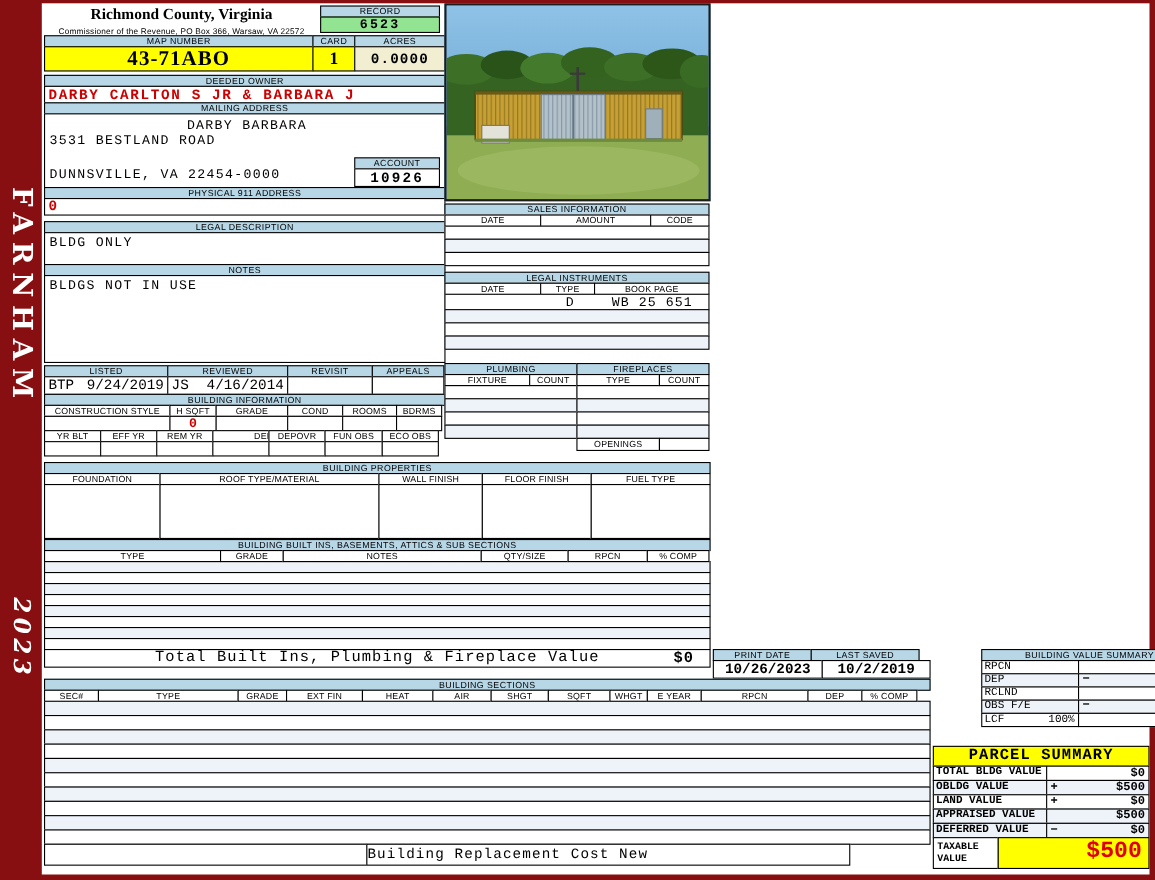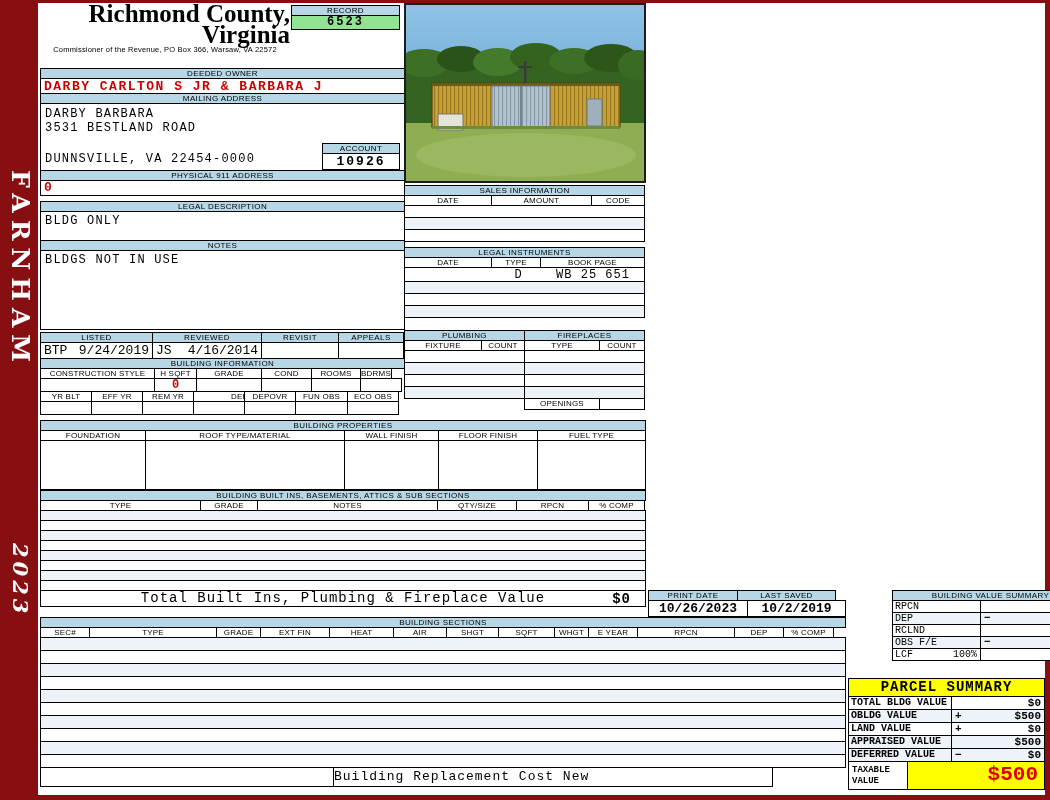--- a/index.html
+++ b/index.html
@@ -35,39 +35,51 @@
 <body>
 
 <div class="page">
 
   <div class="abs vlabel" style="left:6px; top:170px; font-size:25px; font-weight:bold; letter-spacing:7px;">FARNHAM</div>
   <div class="abs vlabel" style="left:8px; top:543px; font-size:21px; font-weight:bold; font-style:italic; letter-spacing:4px;">2023</div>
 
   <div class="content">
 
     <div class="abs" style="left:2px; top:0; width:250px;">
-      <div class="serif" style="font-size:25px; font-weight:bold; text-align:right; line-height:21px;">Richmond County, Virginia</div>
+      <div class="serif" style="font-size:14px; font-weight:bold; text-align:center; line-height:21px;">Richmond County, Virginia</div>
       <div style="font-size:7.5px; text-align:center; letter-spacing:.2px;">Commissioner of the Revenue, PO Box 366, Warsaw, VA 22572</div>
     </div>
 
     <div class="abs stack" style="left:253px; top:2px; width:109px;">
       <div class="band">RECORD</div>
       <div class="cell mono" style="height:15px; background:var(--green); font-weight:bold; font-size:12px; line-height:13px; text-align:center; letter-spacing:2px;">6523</div>
     </div>
 
+    <div class="abs stack" style="left:2px; top:29px; width:365px;">
+      <div class="r">
+        <div class="band" style="width:245px;">MAP NUMBER</div>
+        <div class="band" style="width:39px;">CARD</div>
+        <div class="band" style="width:83px;">ACRES</div>
+      </div>
+      <div class="r">
+        <div class="cell serif" style="width:245px; height:23px; background:var(--yellow); font-size:19px; font-weight:bold; text-align:center; line-height:21px; letter-spacing:1px;">43-71ABO</div>
+        <div class="cell serif" style="width:39px; height:23px; background:var(--yellow); font-size:16px; font-weight:bold; text-align:center; line-height:21px;">1</div>
+        <div class="cell mono" style="width:83px; height:23px; background:var(--cream); font-size:13px; font-weight:bold; text-align:center; line-height:21px; letter-spacing:1px;">0.0000</div>
+      </div>
+    </div>
 
     <div class="abs stack" style="left:2px; top:65px; width:365px;">
       <div class="band">DEEDED OWNER</div>
       <div class="cell mono redtxt" style="height:16px; font-size:13px; line-height:15px; letter-spacing:1.5px; padding-left:3px;">DARBY CARLTON S JR &amp; BARBARA J</div>
     </div>
 
     <div class="abs stack" style="left:2px; top:90px; width:365px;">
       <div class="band">MAILING ADDRESS</div>
       <div class="cell" style="height:68px; position:relative; padding:3px 0 0 4px;">
-        <div class="val" style="letter-spacing:1.2px; line-height:14px;">DARBY BARBARA</div>
+        <div class="val" style="letter-spacing:1.2px; line-height:14px;text-align:center;">DARBY BARBARA</div>
         <div class="val" style="letter-spacing:1.2px; line-height:14px;">3531 BESTLAND ROAD</div>
         <div class="val" style="letter-spacing:1.2px; line-height:14px;"></div>
         <div class="val" style="letter-spacing:1.2px; line-height:14px; position:absolute; left:4px; bottom:4px;">DUNNSVILLE, VA 22454-0000</div>
         <div class="abs stack" style="right:4px; bottom:0; width:78px;">
           <div class="band">ACCOUNT</div>
           <div class="cell mono" style="height:17px; font-size:13px; font-weight:bold; text-align:center; line-height:15px; letter-spacing:2px;">10926</div>
         </div>
       </div>
     </div>
 
@@ -108,21 +120,21 @@
     </div>
 
     <div class="abs stack" style="left:2px; top:355px; width:365px;">
       <div class="band">BUILDING INFORMATION</div>
       <div class="r">
         <div class="ch" style="width:115px;">CONSTRUCTION STYLE</div>
         <div class="ch" style="width:43px;">H SQFT</div>
         <div class="ch" style="width:66px;">GRADE</div>
         <div class="ch" style="width:51px;">COND</div>
         <div class="ch" style="width:50px;">ROOMS</div>
-        <div class="ch" style="width:32px;">BDRMS</div>
+        <div class="ch" style="width:42px;">BDRMS</div>
       </div>
       <div class="r">
         <div class="cell" style="width:115px; height:14px;"></div>
         <div class="cell mono redtxt" style="width:43px; height:14px; font-size:12px; line-height:12px; text-align:center;">0</div>
         <div class="cell" style="width:66px; height:14px;"></div>
         <div class="cell" style="width:51px; height:14px;"></div>
         <div class="cell" style="width:50px; height:14px;"></div>
         <div class="cell" style="width:42px; height:14px;"></div>
       </div>
       <div class="r">

